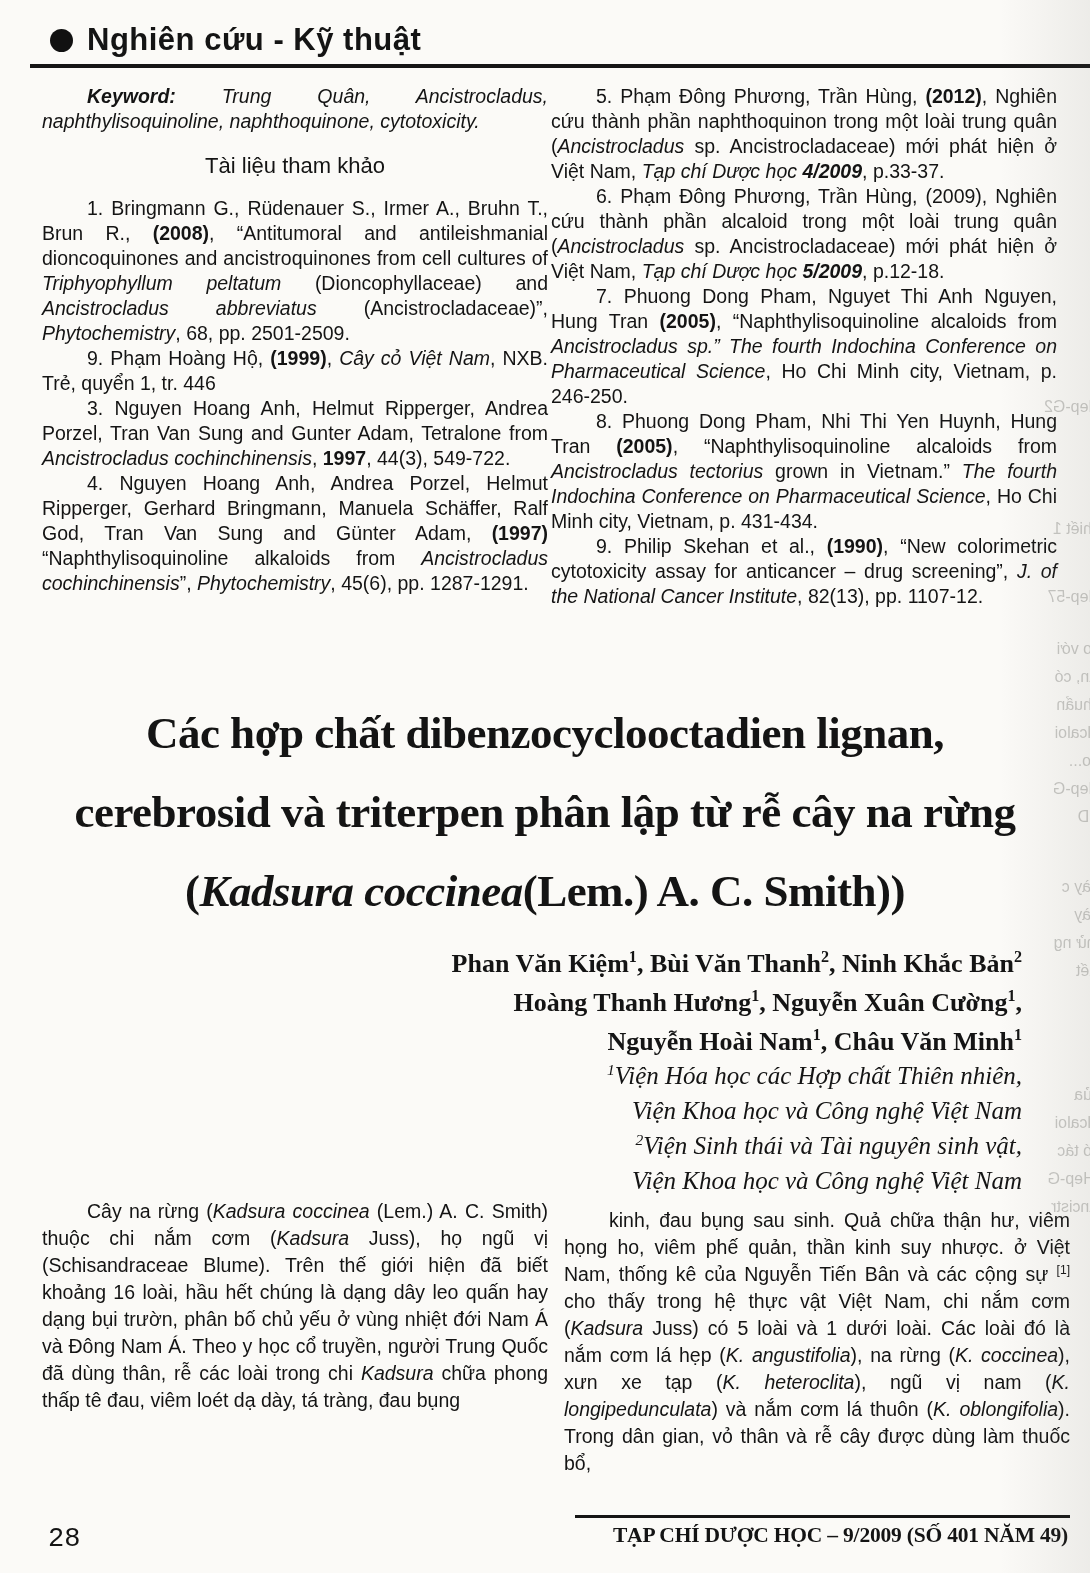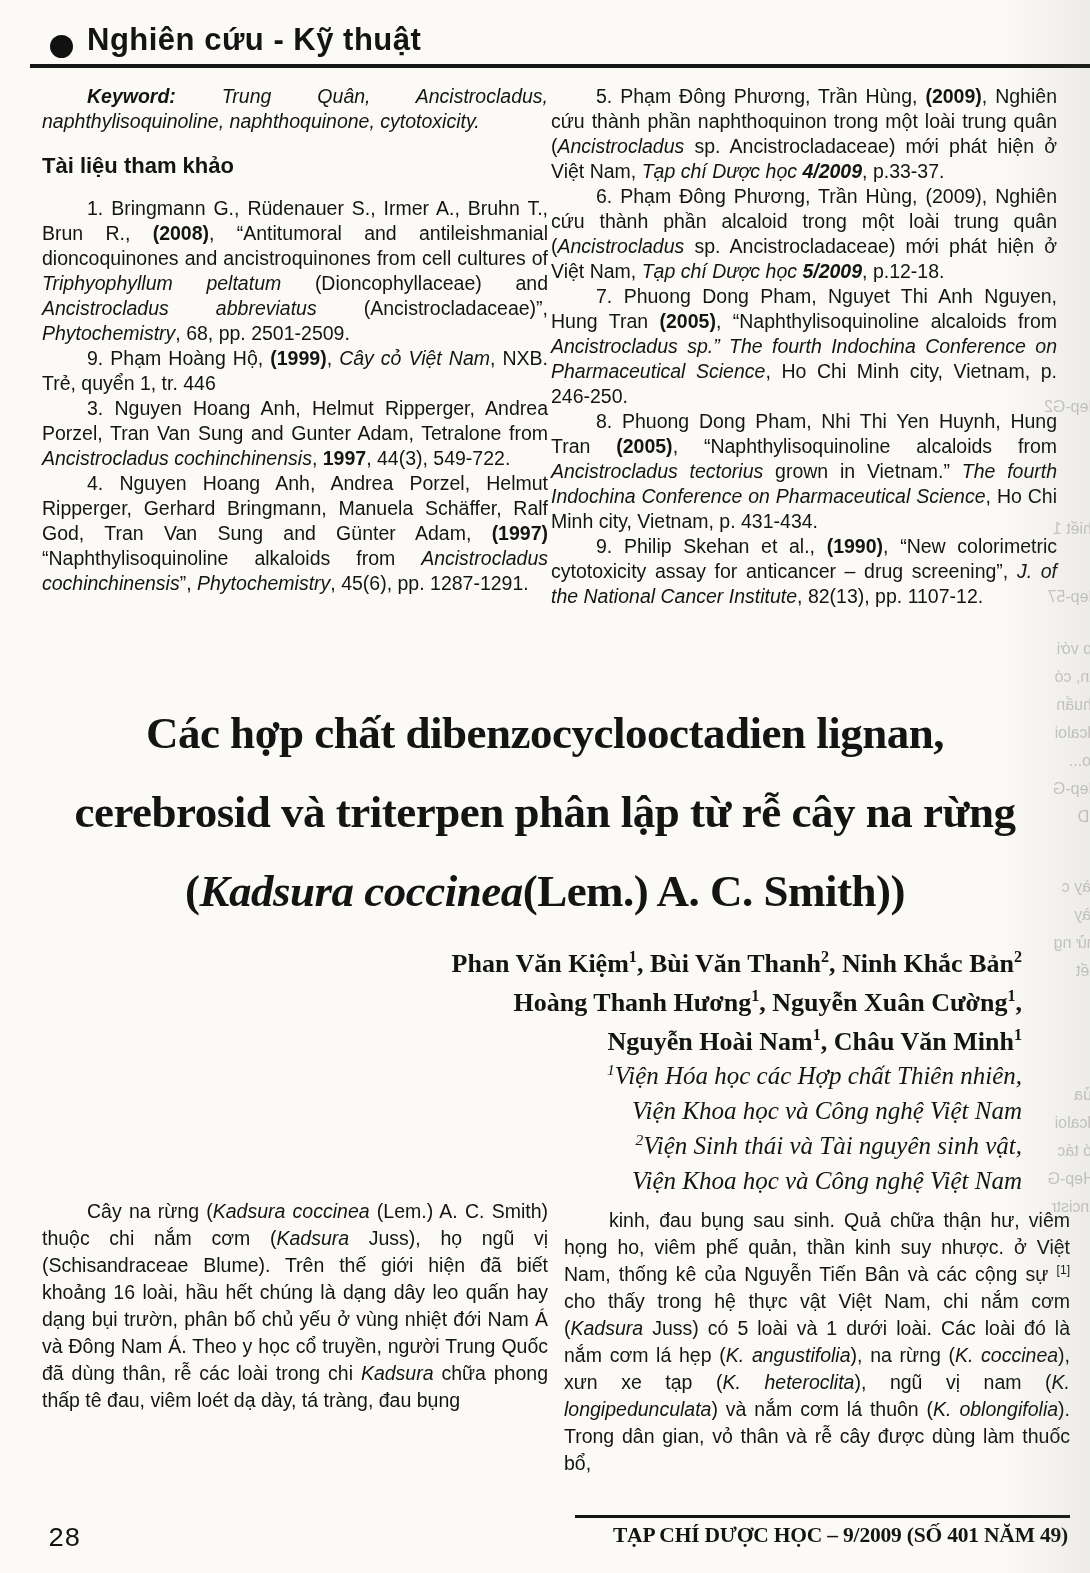--- a/index.html
+++ b/index.html
@@ -22,21 +22,21 @@
     width: 90px;
     background: linear-gradient(to right, rgba(0,0,0,0), rgba(110,110,105,0.10));
     pointer-events: none;
   }
 
   
   .header {
     position: absolute;
     top: 22px; left: 50px;
     display: flex;
-    align-items: flex-end;
+    align-items: center;
     gap: 14px;
   }
   .bullet {
     width: 23px; height: 23px;
     background: #111;
     border-radius: 50%;
     display: inline-block;
   }
   .header-title {
     font-size: 31px;
@@ -60,22 +60,22 @@
   }
   .col { width: 506px; }
   .refs p, .body-text p {
     font-size: 19.5px;
     line-height: 25px;
     text-align: justify;
     text-indent: 45px;
   }
   .keyword-para { margin-bottom: 2px; }
   .refs-heading {
-    text-align: left;
-    font-weight: bold;
+    text-align: center;
+    font-weight: normal;
     font-size: 22px;
     margin: 19px 0 17px 0;
     text-indent: 0 !important;
   }
 
   .i  { font-style: italic; }
   .b  { font-weight: bold; }
   .bi { font-weight: bold; font-style: italic; }
   .sup { vertical-align: super; font-size: 0.62em; line-height: 0; }
 
@@ -202,21 +202,21 @@
   <div class="refs">
     <div class="col">
       <p class="keyword-para"><span class="bi">Keyword: </span><span class="i">Trung Quân, Ancistrocladus, naphthylisoquinoline, naphthoquinone, cytotoxicity.</span></p>
       <div class="refs-heading">Tài liệu tham khảo</div>
       <p><span>1. Bringmann G., Rüdenauer S., Irmer A., Bruhn T., Brun R., </span><span class="b">(2008)</span><span>, “Antitumoral and antileishmanial dioncoquinones and ancistroquinones from cell cultures of </span><span class="i">Triphyophyllum peltatum</span><span> (Dioncophyllaceae) and </span><span class="i">Ancistrocladus abbreviatus</span><span> (Ancistrocladaceae)”, </span><span class="i">Phytochemistry</span><span>, 68, pp. 2501-2509.</span></p>
       <p><span>9. Phạm Hoàng Hộ, </span><span class="b">(1999)</span><span>, </span><span class="i">Cây cỏ Việt Nam</span><span>, NXB. Trẻ, quyển 1, tr. 446</span></p>
       <p><span>3. Nguyen Hoang Anh, Helmut  Ripperger, Andrea Porzel, Tran Van Sung and Gunter Adam, Tetralone from </span><span class="i">Ancistrocladus cochinchinensis</span><span>, </span><span class="b">1997</span><span>, 44(3), 549-722.</span></p>
       <p><span>4. Nguyen Hoang Anh, Andrea Porzel, Helmut Ripperger, Gerhard Bringmann, Manuela Schäffer, Ralf God, Tran Van Sung and Günter Adam, </span><span class="b">(1997)</span><span> “Naphthylisoquinoline alkaloids from </span><span class="i">Ancistrocladus cochinchinensis</span><span>”, </span><span class="i">Phytochemistry</span><span>, 45(6), pp. 1287-1291.</span></p>
     </div>
     <div class="col">
-      <p><span>5. Phạm Đông Phương, Trần Hùng, </span><span class="b">(2009)</span><span>, Nghiên cứu thành phần naphthoquinon trong một loài trung quân (</span><span class="i">Ancistrocladus</span><span> sp. Ancistrocladaceae) mới phát hiện ở Việt Nam, </span><span class="i">Tạp chí Dược học </span><span class="bi">4/2009</span><span>, p.33-37.</span></p>
+      <p><span>5. Phạm Đông Phương, Trần Hùng, </span><span class="b">(2012)</span><span>, Nghiên cứu thành phần naphthoquinon trong một loài trung quân (</span><span class="i">Ancistrocladus</span><span> sp. Ancistrocladaceae) mới phát hiện ở Việt Nam, </span><span class="i">Tạp chí Dược học </span><span class="bi">4/2009</span><span>, p.33-37.</span></p>
       <p><span>6. Phạm Đông Phương, Trần Hùng, (2009), Nghiên cứu thành phần alcaloid trong một loài trung quân (</span><span class="i">Ancistrocladus</span><span> sp. Ancistrocladaceae) mới phát hiện ở Việt Nam, </span><span class="i">Tạp chí Dược học </span><span class="bi">5/2009</span><span>, p.12-18.</span></p>
       <p><span>7. Phuong Dong Pham, Nguyet Thi Anh Nguyen, Hung Tran </span><span class="b">(2005)</span><span>, “Naphthylisoquinoline alcaloids from </span><span class="i">Ancistrocladus sp.”</span><span> </span><span class="i">The fourth Indochina Conference on Pharmaceutical Science</span><span>, Ho Chi Minh city, Vietnam, p. 246-250.</span></p>
       <p><span>8. Phuong Dong Pham, Nhi Thi Yen Huynh, Hung Tran </span><span class="b">(2005)</span><span>, “Naphthylisoquinoline alcaloids from </span><span class="i">Ancistrocladus tectorius</span><span> grown in Vietnam.” </span><span class="i">The fourth Indochina Conference on Pharmaceutical Science</span><span>, Ho Chi Minh city, Vietnam, p. 431-434.</span></p>
       <p><span>9. Philip Skehan et al., </span><span class="b">(1990)</span><span>, “New colorimetric cytotoxicity assay for anticancer – drug screening”, </span><span class="i">J. of the National Cancer Institute</span><span>, 82(13), pp. 1107-12.</span></p>
     </div>
   </div>
 
   <div class="article-title">
     <div><span>Các hợp chất dibenzocyclooctadien lignan,</span></div>
     <div><span>cerebrosid và triterpen phân lập từ rễ cây na rừng</span></div>

